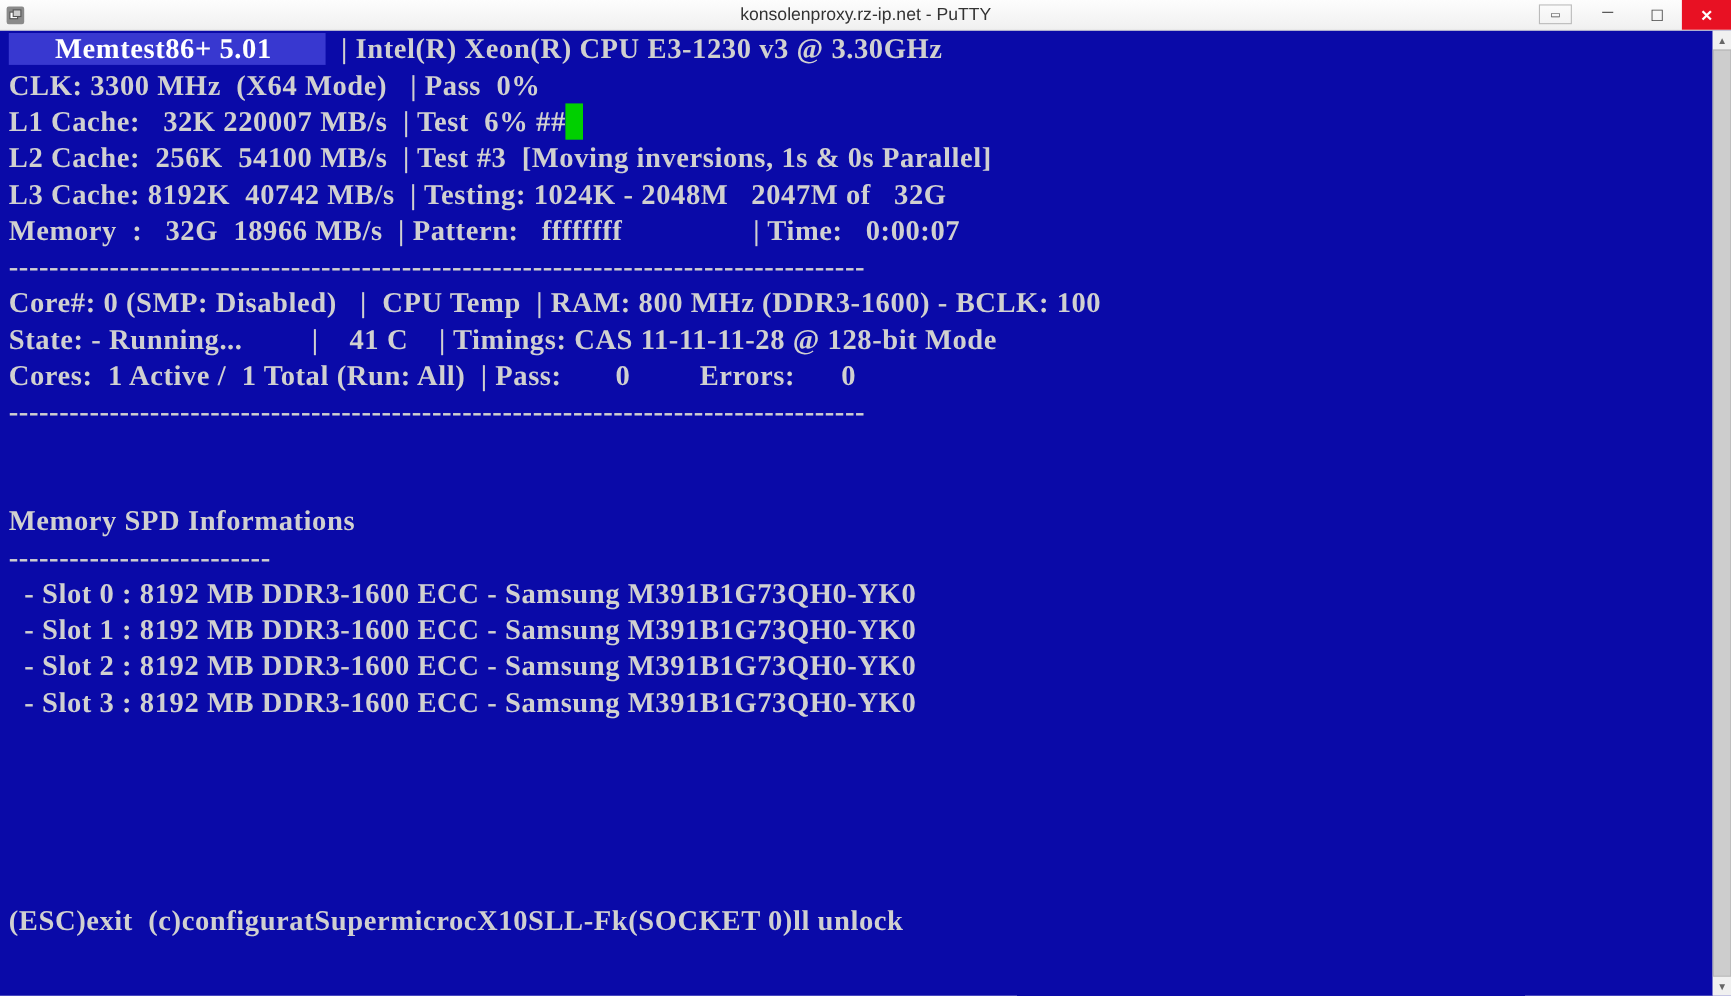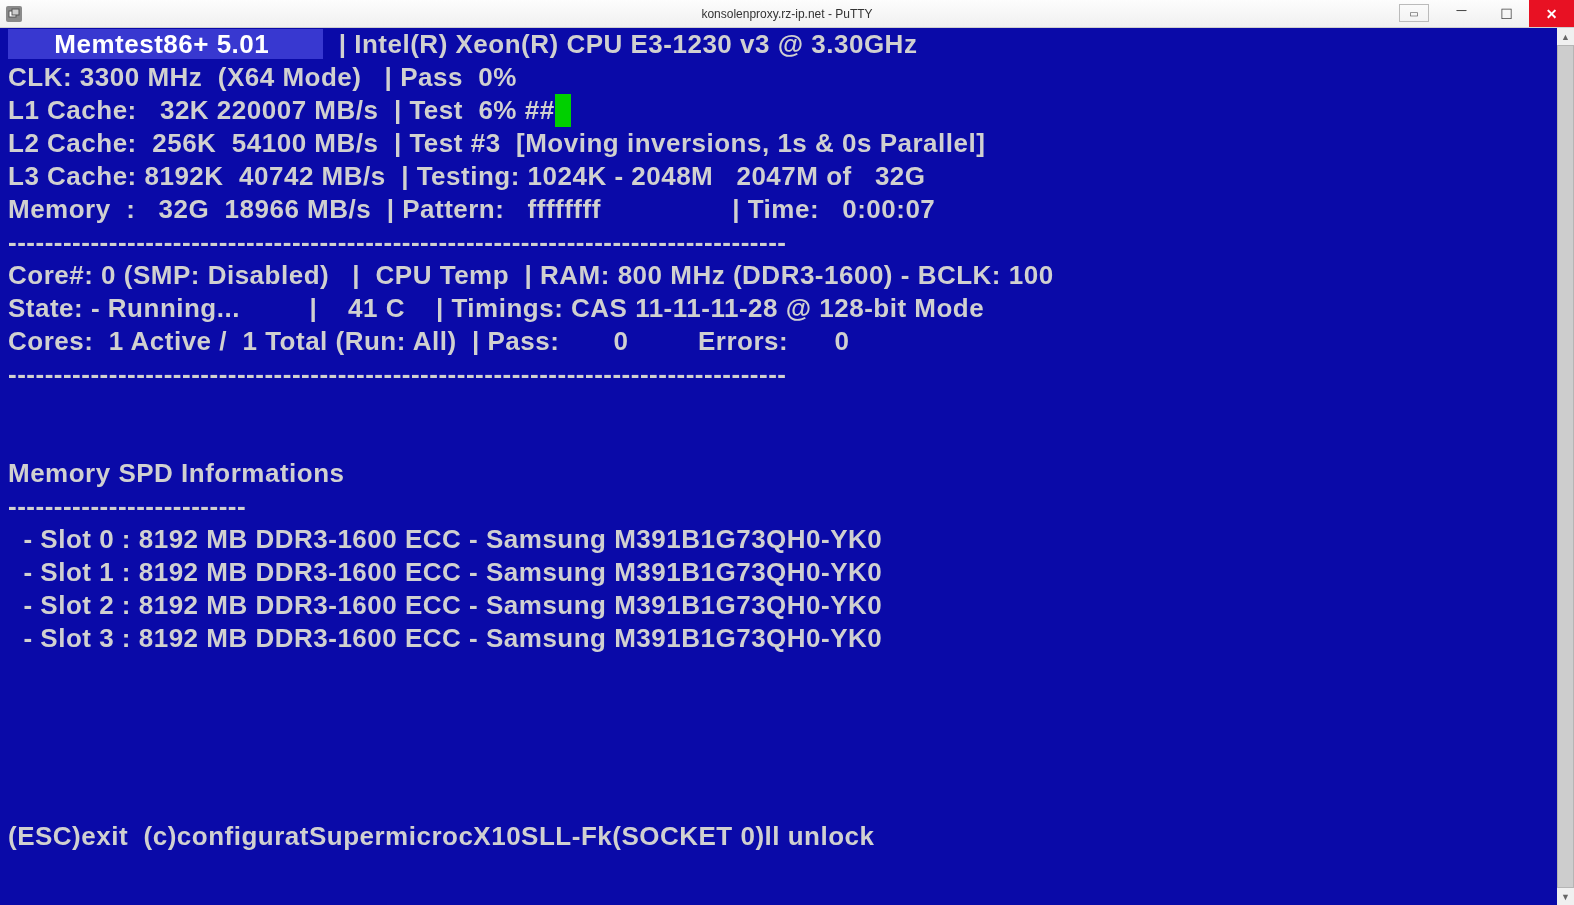--- a/index.html
+++ b/index.html
@@ -10,21 +10,21 @@
   height: 905px;
   overflow: hidden;
 }
 .titlebar {
   height: 28px;
   background: linear-gradient(#fdfdfd, #f0f0f0);
   border-bottom: 1px solid #d0d0d0;
   display: flex;
   align-items: center;
   position: relative;
-  font-size: 12px;
+  font-size: 16px;
 }
 .titlebar .icon {
   width: 16px; height: 16px;
   margin: 0 6px;
   background: #8a8a8a;
   border-radius: 2px;
   display: flex; align-items: center; justify-content: center;
 }
 .titlebar .icon svg { width: 12px; height: 12px; }
 .titlebar .title {
@@ -93,21 +93,21 @@
   background: #cdcdcd;
   border: 1px solid #b5b5b5;
 }
 
 .terminal {
   position: absolute;
   left: 8px;
   right: 17px;
   top: 0;
   bottom: 0;
-  font-family: Liberation Sans, sans-serif;
+  font-family: Liberation Serif, serif;
   font-size: 26px;
   font-weight: bold;
   line-height: 33px;
   color: #d0d0d0;
   white-space: pre;
   letter-spacing: 0.5px;
 }
 .hl-title-inner {
   background: #3838d0;
   color: #fff;

